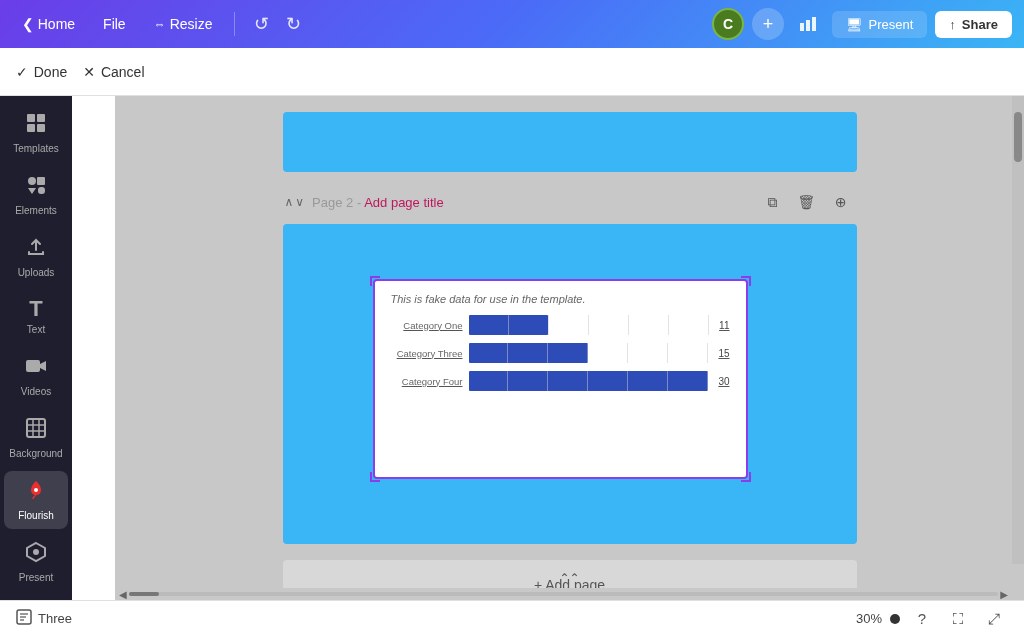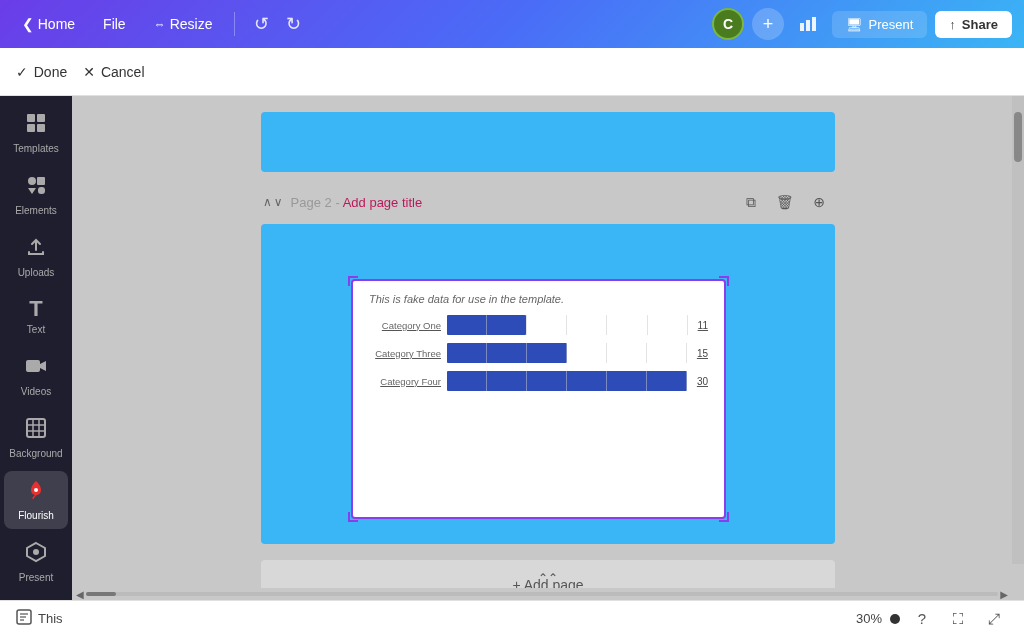--- a/index.html
+++ b/index.html
@@ -84,20 +84,21 @@
       display: flex; align-items: center; gap: 6px;
       font-size: 14px; font-weight: 500; color: #333;
       cursor: pointer;
     }
 
     
     .main-area {
       display: flex;
       flex: 1;
       overflow: hidden;
+      gap: 43px;
     }
 
     
     .sidebar {
       width: 72px;
       background: #1e1e2e;
       display: flex;
       flex-direction: column;
       align-items: center;
       padding: 8px 0;
@@ -167,21 +168,21 @@
       background: #3ab5f5;
       border-radius: 4px;
       position: relative;
       overflow: hidden;
     }
 
     
     .chart-widget {
       position: absolute;
       left: 90px; top: 55px;
-      width: 375px; height: 240px;
+      width: 375px; height: 200px;
       background: white;
       border: 2px solid #8a3de8;
       border-radius: 4px;
       padding: 12px 16px;
     }
     .chart-widget-corners .corner {
       position: absolute;
       width: 10px; height: 10px;
       border: 2px solid #8a3de8;
     }
@@ -512,21 +513,21 @@
 <div class="status-bar">
   <div class="status-notes">
     <span>
       <svg width="16" height="16" viewBox="0 0 16 16" fill="none">
         <rect x="1" y="1" width="14" height="14" rx="2" fill="none" stroke="#555" stroke-width="1.5"></rect>
         <line x1="4" y1="5" x2="12" y2="5" stroke="#555" stroke-width="1.2"></line>
         <line x1="4" y1="8" x2="10" y2="8" stroke="#555" stroke-width="1.2"></line>
         <line x1="4" y1="11" x2="8" y2="11" stroke="#555" stroke-width="1.2"></line>
       </svg>
     </span>
-    <span>This</span>
+    <span>Three</span>
   </div>
   <div class="status-spacer"></div>
   <span class="status-zoom">30%</span>
   <div class="status-dot"></div>
   <button class="status-icon-btn">
     <span>?</span>
   </button>
   <button class="status-icon-btn">
     <span>⛶</span>
   </button>

